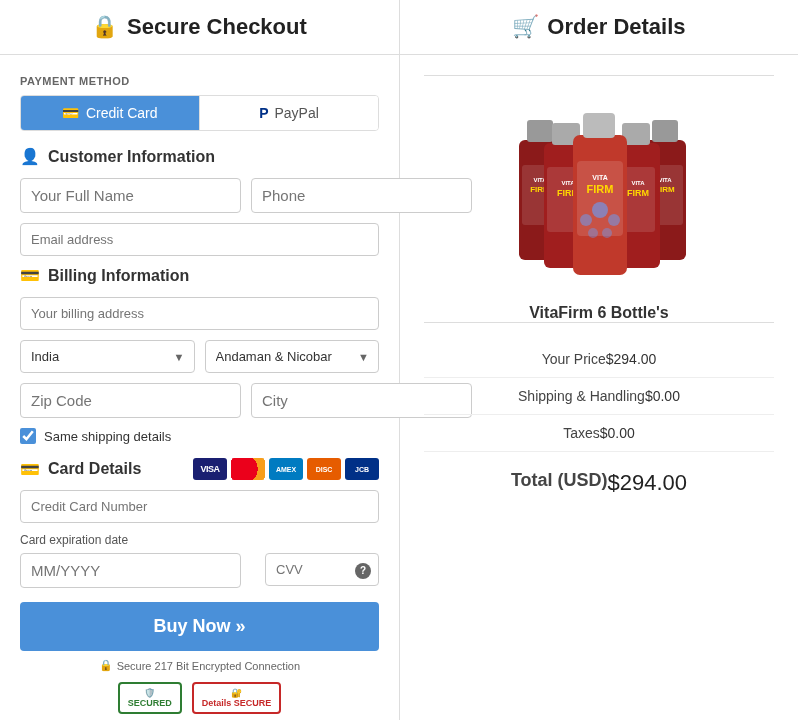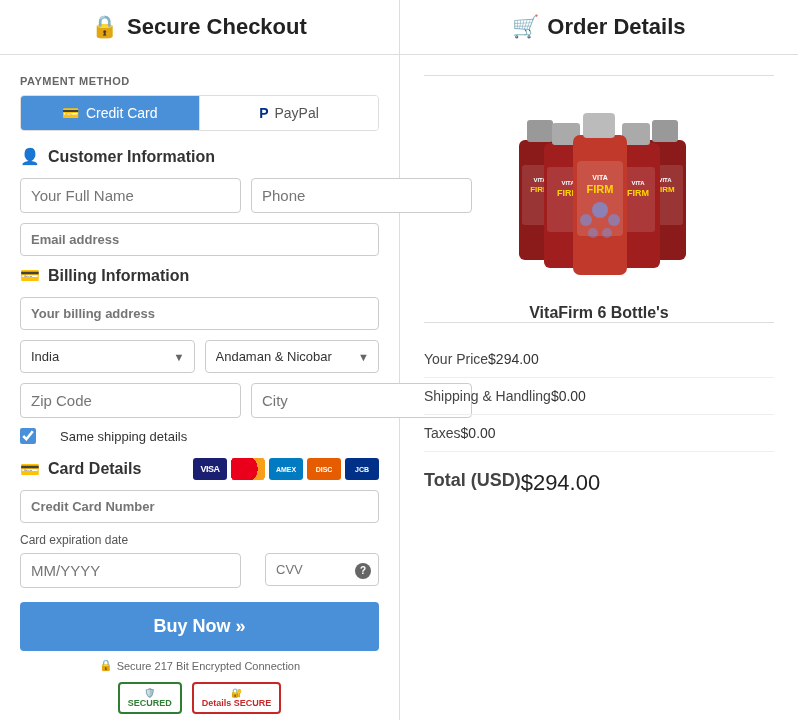--- a/index.html
+++ b/index.html
@@ -119,21 +119,20 @@
       width: 100%;
       border: 1px solid #ccc;
       border-radius: 4px;
       padding: 8px 10px;
       font-size: 13px;
       color: #999;
       background: #fff;
       outline: none;
       display: block;
       margin-bottom: 10px;
-      font-weight: bold;
     }
 
     
     .dropdown-wrap {
       flex: 1;
       position: relative;
     }
     .dropdown-wrap select {
       width: 100%;
       border: 1px solid #ccc;
@@ -153,21 +152,21 @@
       transform: translateY(-50%);
       pointer-events: none;
       font-size: 11px;
       color: #666;
     }
 
     
     .checkbox-row {
       display: flex;
       align-items: center;
-      gap: 24px;
+      gap: 8px;
       margin-bottom: 14px;
     }
     .checkbox-row input[type="checkbox"] {
       width: 16px;
       height: 16px;
       accent-color: #4a90d9;
     }
     .checkbox-label {
       font-size: 13px;
       color: #333;
@@ -307,21 +306,21 @@
     .product-name {
       text-align: center;
       font-size: 16px;
       font-weight: bold;
       color: #333;
       margin-bottom: 18px;
       border-bottom: 1px solid #ddd;
     }
     .order-row {
       display: flex;
-      justify-content: flex-start;
+      justify-content: center;
       padding: 10px 0;
       border-bottom: 1px solid #eee;
       font-size: 14px;
       color: #333;
     }
     .order-row.total {
       font-size: 18px;
       font-weight: bold;
       border-bottom: none;
       margin-top: 4px;

